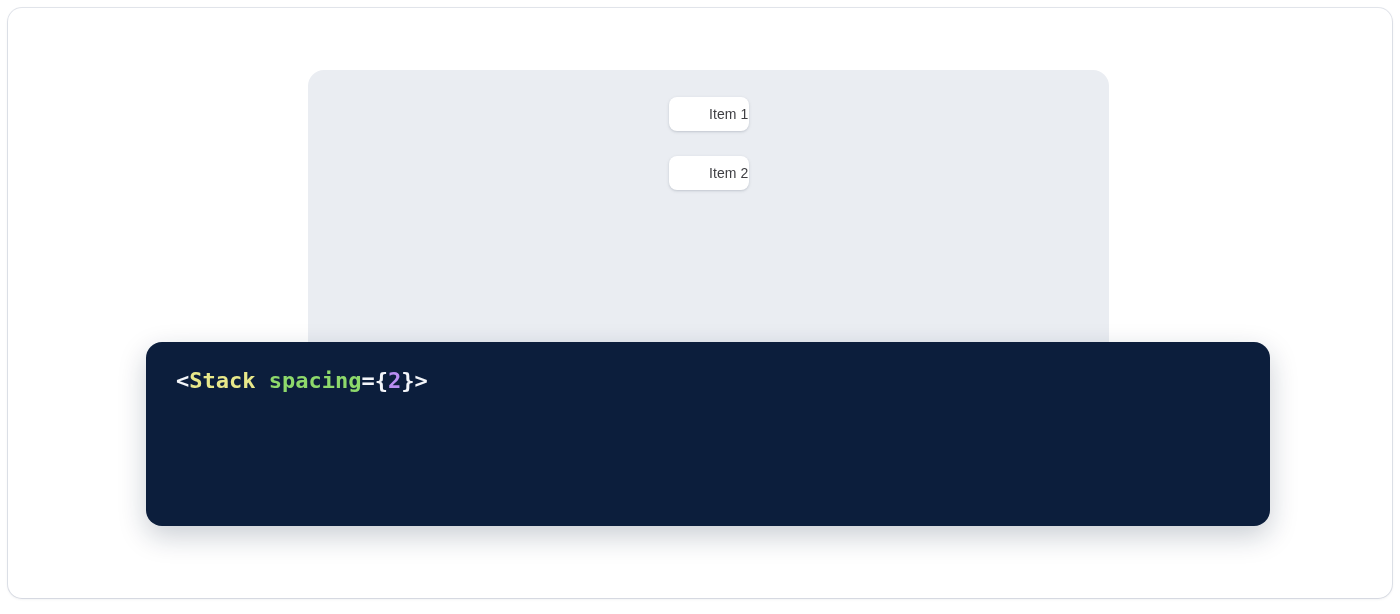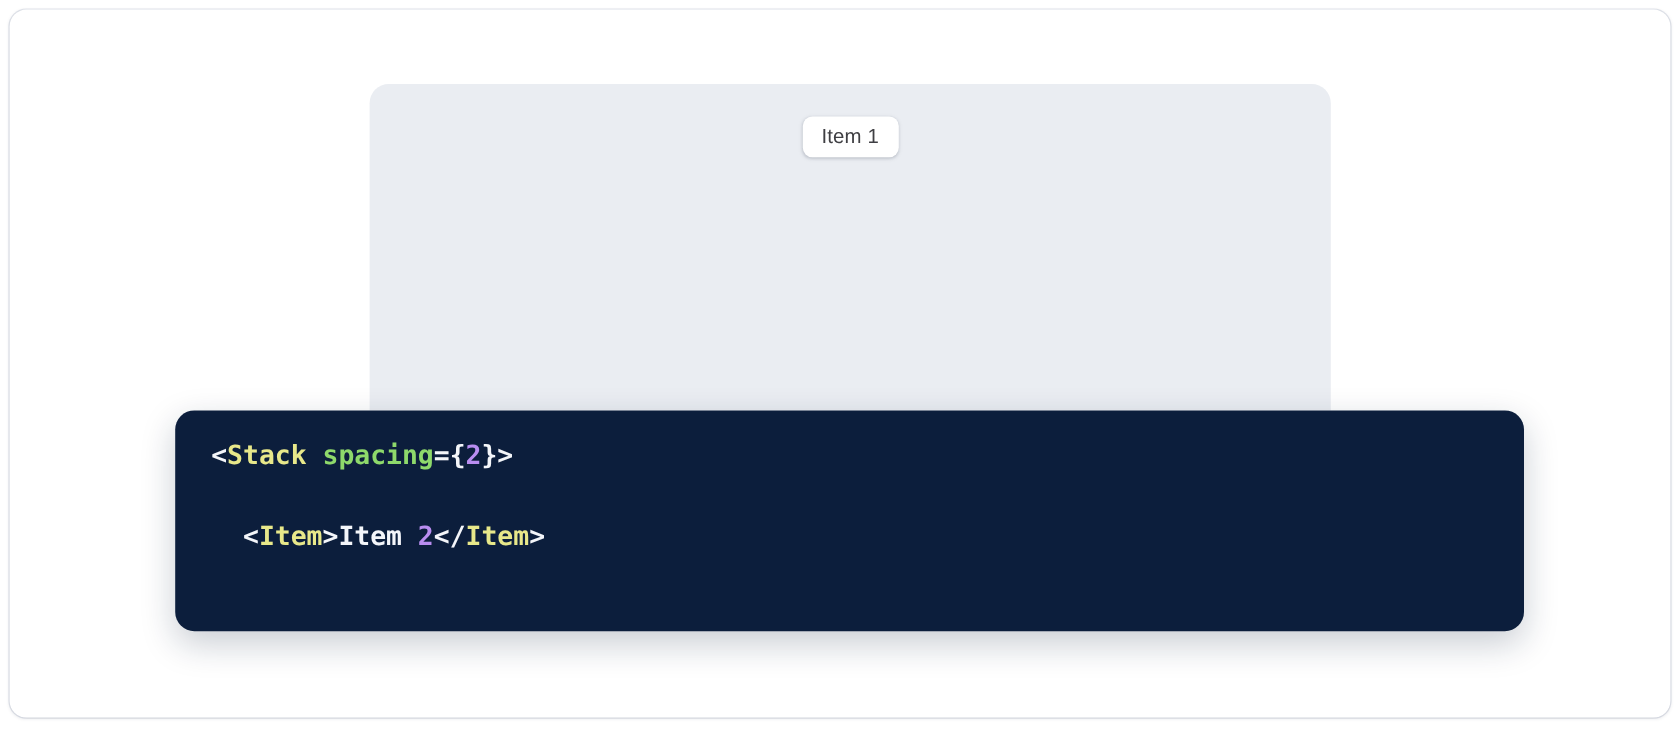--- a/index.html
+++ b/index.html
@@ -56,22 +56,22 @@
     align-items: center;
   }
 
   .stack-item {
     width: 80px;
     height: 34px;
     background: #ffffff;
     border-radius: 8px;
     display: flex;
     align-items: center;
-    justify-content: center;
-    font-size: 17px;
+    justify-content: flex-end;
+    font-size: 14px;
     color: #3f3f43;
     box-shadow: 0 1px 2px rgba(30, 41, 59, 0.13),
                 0 1px 4px rgba(30, 41, 59, 0.07);
     letter-spacing: 0.1px;
   }
 
   
   .code-panel {
     position: absolute;
     left: 138px;
@@ -109,24 +109,26 @@
 <body>
 
 <div id="root">
   <div class="page-card">
 
     <div class="preview-panel">
       <div class="stack" id="stack-container">
           <div class="stack-item">
             <span>Item 1</span>
           </div>
+          <div class="stack-item">
+            <span>Item 2</span>
+          </div>
         </div>
     </div>
 
     <div class="code-panel">
       <pre class="code-block" id="code-block"><span class="code-line"><span class="tok-punc">&lt;</span><span class="tok-tag">Stack</span><span class="tok-text"> </span><span class="tok-attr">spacing</span><span class="tok-punc">={</span><span class="tok-num">2</span><span class="tok-punc">}&gt;</span></span>
-<span class="code-line">  <span class="tok-punc">&lt;</span><span class="tok-tag">Item</span><span class="tok-punc">&gt;</span><span class="tok-text">Item </span><span class="tok-num">2</span><span class="tok-punc">&lt;/</span><span class="tok-tag">Item</span><span class="tok-punc">&gt;</span></span>
 
 </pre>
     </div>
 
   </div>
 </div>
 
 </body></html>

